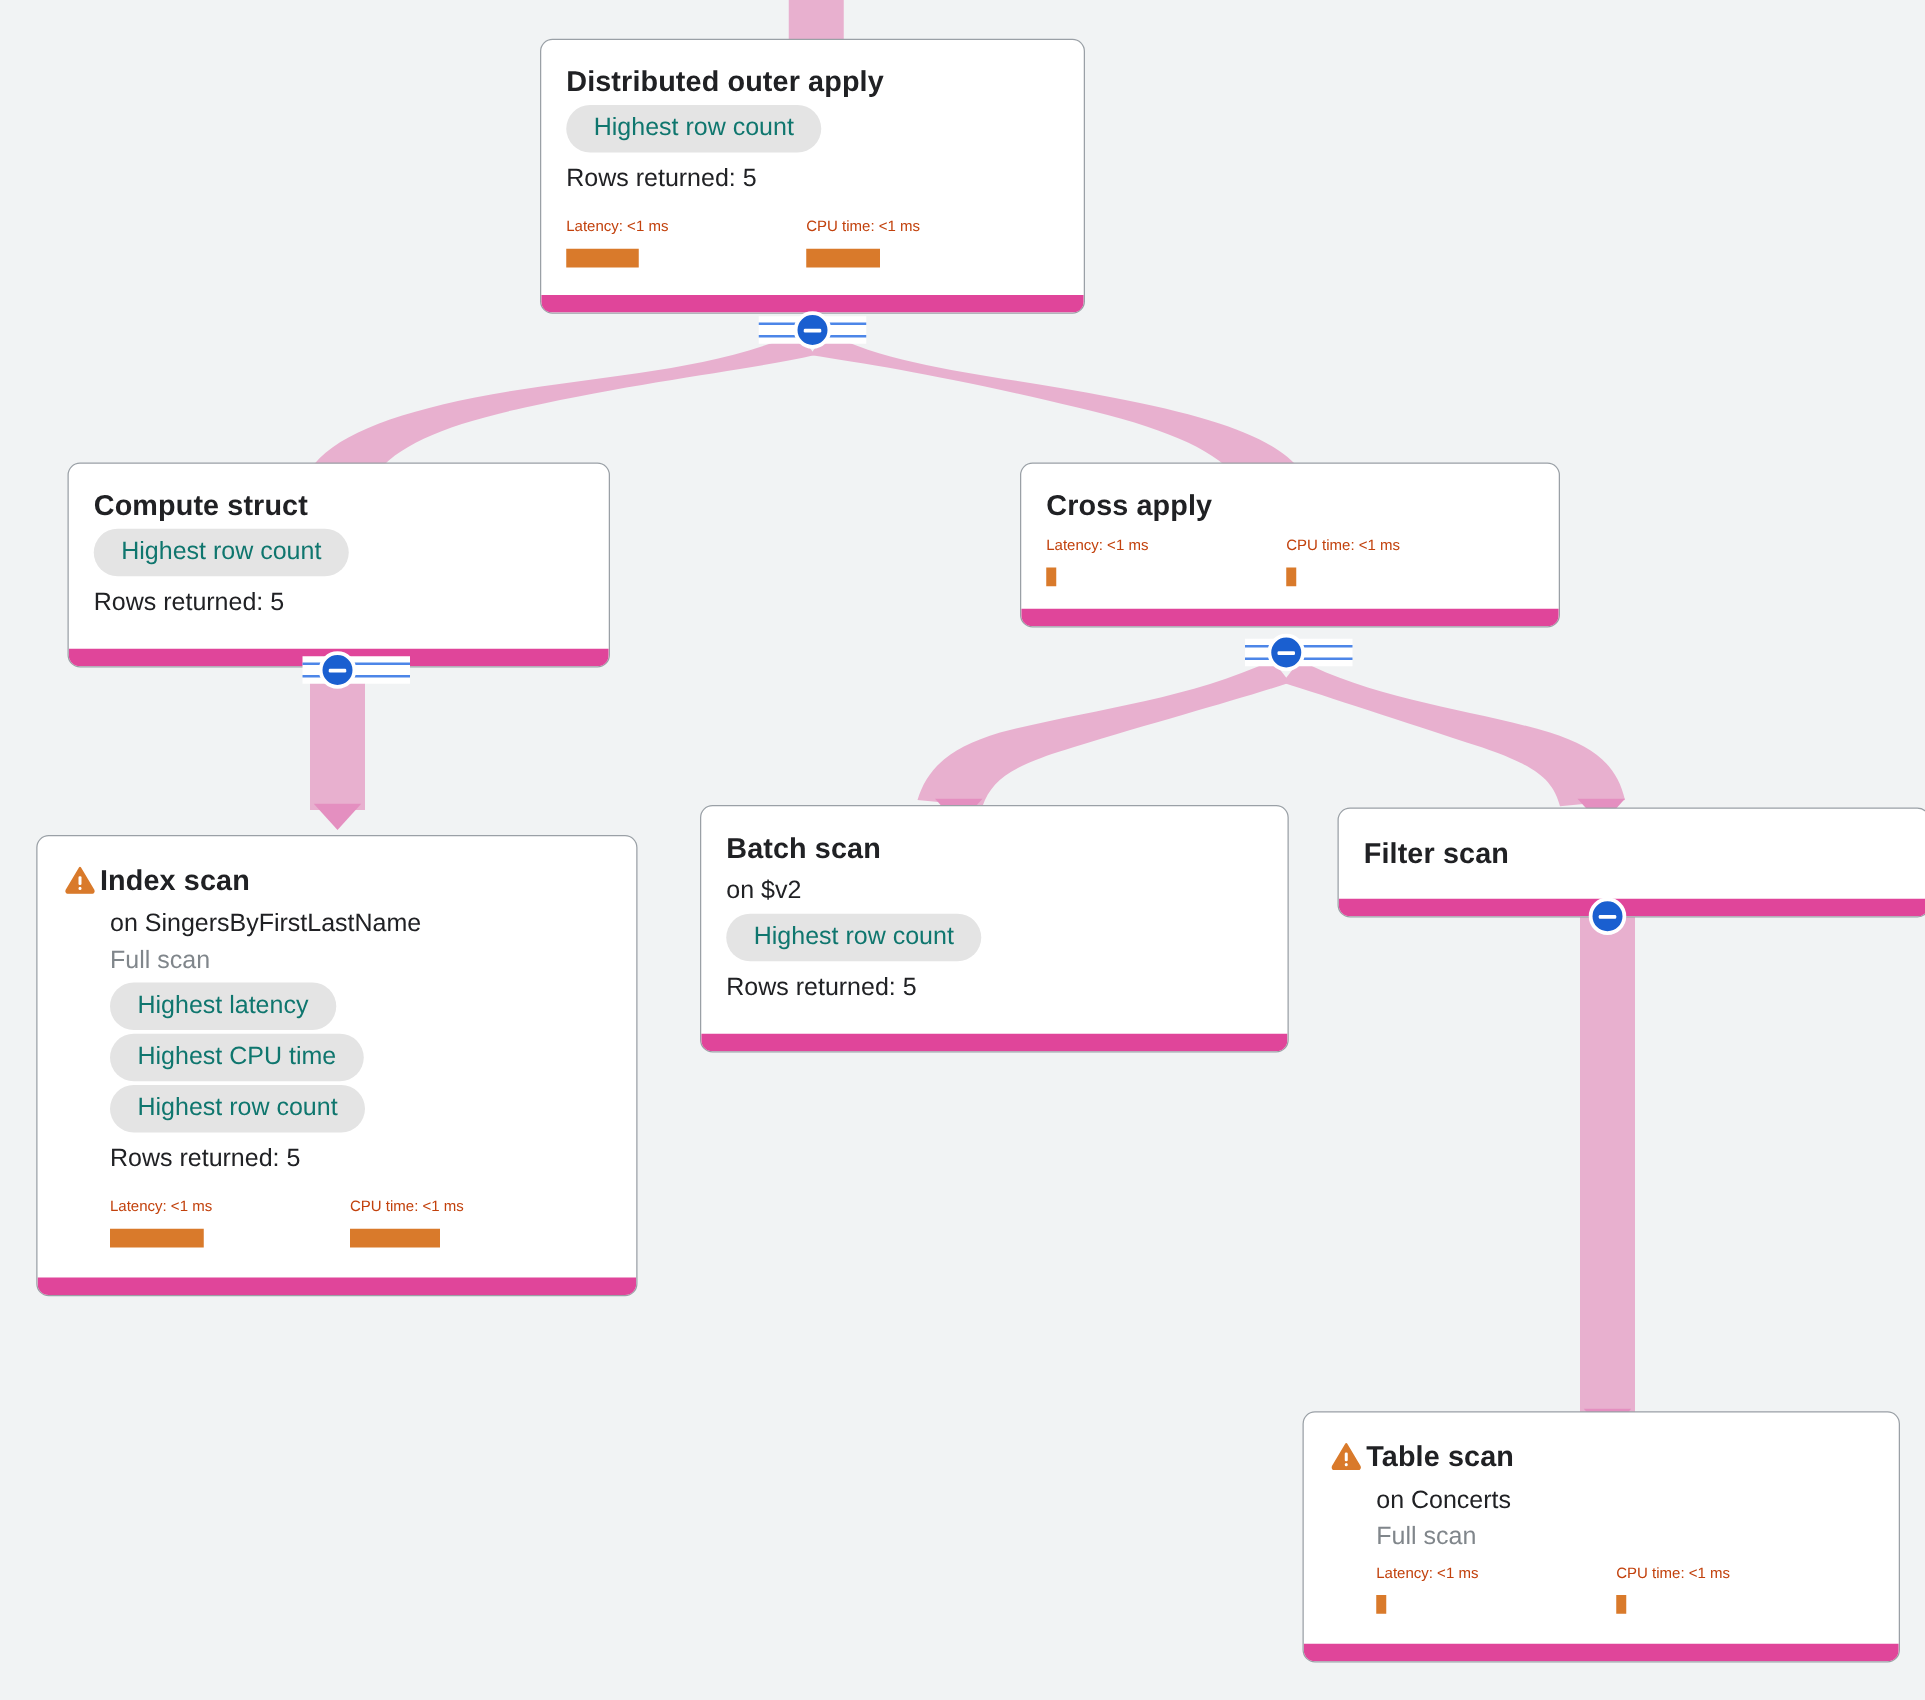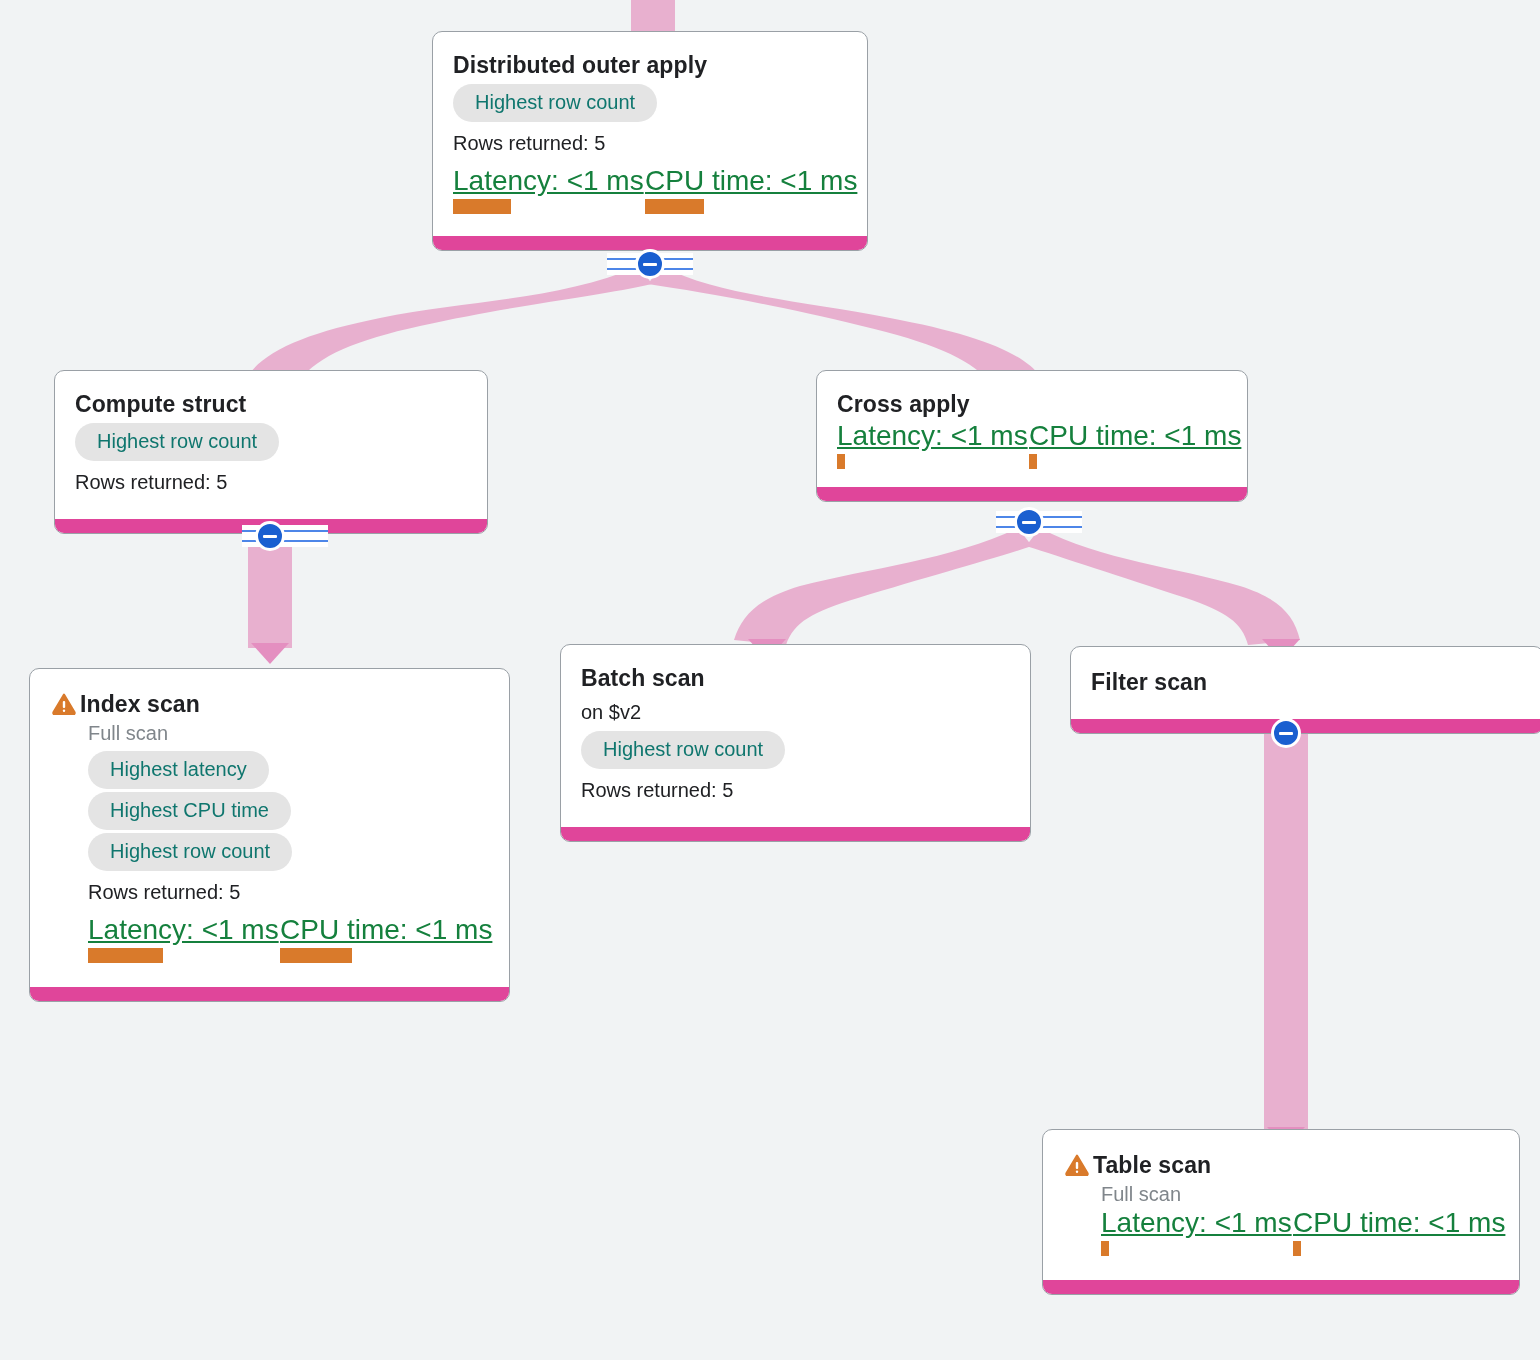--- a/index.html
+++ b/index.html
@@ -97,25 +97,24 @@
     margin-top: 3px;
   }
   .metrics {
     display: flex;
     margin-top: 10px;
   }
   .metric {
     flex: 0 0 auto;
   }
   .metric-label {
-    font-size: 28px;
-    color: #15803d;
+    font-size: 12px;
+    color: #c2410c;
     line-height: 26px;
     white-space: nowrap;
-    text-decoration: underline;
   }
   .metric-bar {
     height: 15px;
     background: #d97a2b;
     margin-top: 5px;
   }
 
   .toggle {
     position: absolute;
     z-index: 4;
@@ -269,20 +268,21 @@
       <span class="warn-icon">
         <svg width="24" height="22" viewBox="0 0 24 22" aria-hidden="true">
           <path d="M12 1.5 L22.6 19.3 A1.6 1.6 0 0 1 21.2 21.5 L2.8 21.5 A1.6 1.6 0 0 1 1.4 19.3 Z" fill="#d97a2b" stroke="#d97a2b" stroke-width="2" stroke-linejoin="round"></path>
           <rect x="10.8" y="8" width="2.4" height="7" rx="1" fill="#ffffff"></rect>
           <rect x="10.8" y="16.4" width="2.4" height="2.5" rx="1.2" fill="#ffffff"></rect>
         </svg>
       </span>
       <div class="node-title">Index scan</div>
     </div>
     <div class="head-indent">
+      <div class="node-sub">on SingersByFirstLastName</div>
       <div class="node-sub-muted">Full scan</div>
       <div class="badges">
         <span class="badge">Highest latency</span><br>
         <span class="badge">Highest CPU time</span><br>
         <span class="badge">Highest row count</span>
       </div>
       <div class="rows">Rows returned: 5</div>
       <div class="metrics">
         <div class="metric" style="width:192px;">
           <div class="metric-label">Latency: &lt;1 ms</div>
@@ -328,20 +328,21 @@
       <span class="warn-icon">
         <svg width="24" height="22" viewBox="0 0 24 22" aria-hidden="true">
           <path d="M12 1.5 L22.6 19.3 A1.6 1.6 0 0 1 21.2 21.5 L2.8 21.5 A1.6 1.6 0 0 1 1.4 19.3 Z" fill="#d97a2b" stroke="#d97a2b" stroke-width="2" stroke-linejoin="round"></path>
           <rect x="10.8" y="8" width="2.4" height="7" rx="1" fill="#ffffff"></rect>
           <rect x="10.8" y="16.4" width="2.4" height="2.5" rx="1.2" fill="#ffffff"></rect>
         </svg>
       </span>
       <div class="node-title">Table scan</div>
     </div>
     <div class="head-indent">
+      <div class="node-sub">on Concerts</div>
       <div class="node-sub-muted">Full scan</div>
       <div class="metrics" style="margin-top:2px;">
         <div class="metric" style="width:192px;">
           <div class="metric-label">Latency: &lt;1 ms</div>
           <div class="metric-bar" style="width:8px;"></div>
         </div>
         <div class="metric">
           <div class="metric-label">CPU time: &lt;1 ms</div>
           <div class="metric-bar" style="width:8px;"></div>
         </div>

